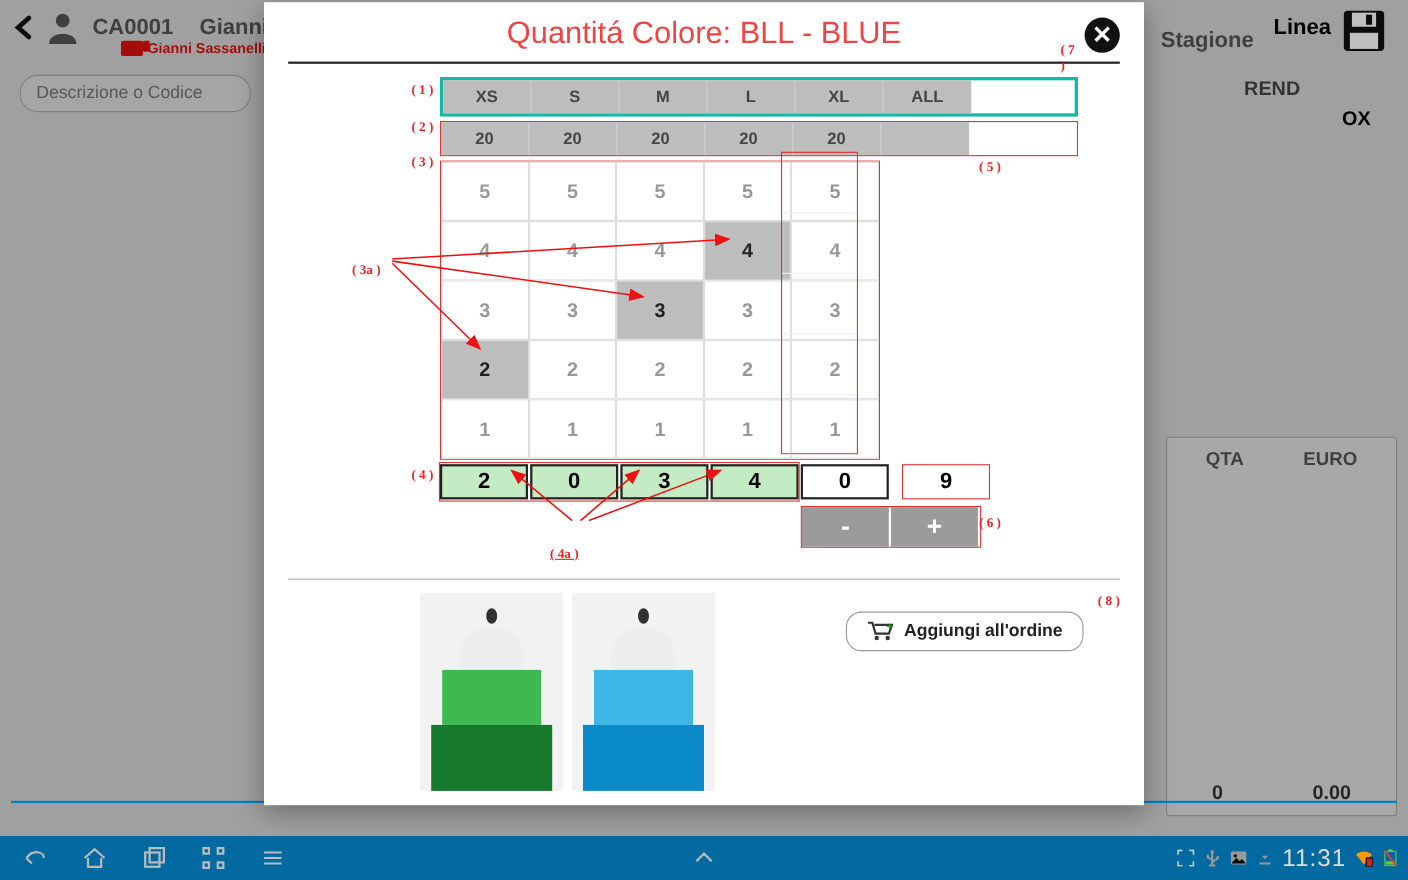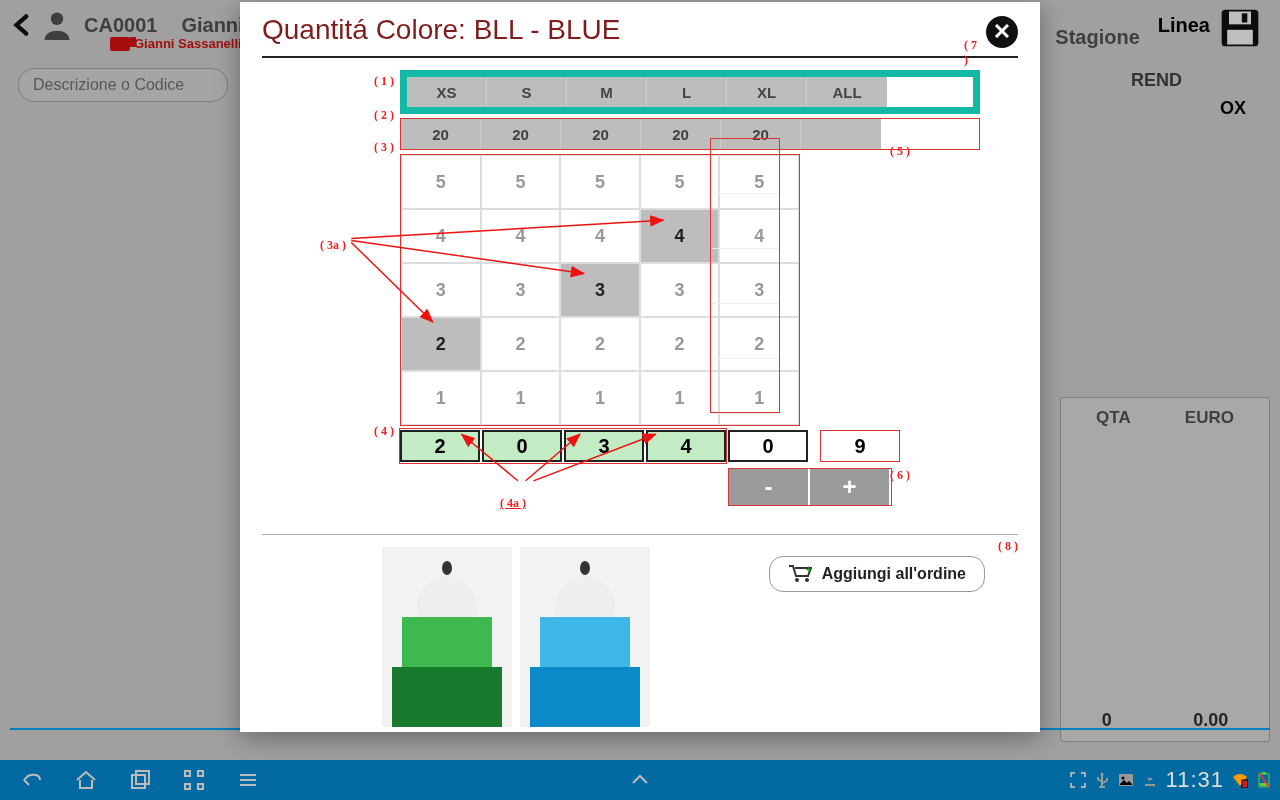--- a/index.html
+++ b/index.html
@@ -38,29 +38,29 @@
   .android-bar { position:absolute; left:0; right:0; bottom:0; height:40px; background:#0369a1; display:flex; align-items:center; color:#ddd; font-family: sans-serif; z-index:200;}
   .android-bar .nav { display:flex; gap:30px; padding-left:20px;}
   .nav-ico { width:24px; height:24px; stroke:#bbb; fill:none; stroke-width:2;}
   .android-bar .center-caret { position:absolute; left:50%; transform:translateX(-50%);}
   .android-bar .status { position:absolute; right:8px; display:flex; align-items:center; gap:8px; font-size:20px;}
   .status svg { width:16px; height:16px; }
   .clock { font-size:22px; letter-spacing:1px;}
 
   
   .modal { position:absolute; top:2px; left:240px; width: 800px; height: 730px; background:#fff; box-shadow: 0 6px 24px rgba(0,0,0,.35); z-index: 10; padding: 6px 22px 10px;}
-  .modal-title { text-align:left; font-size: 28px; color:#7f1d1d; padding: 6px 0 10px;}
+  .modal-title { text-align:center; font-size: 28px; color:#ef4444; padding: 6px 0 10px;}
   .modal-hr { border:0; border-top: 2px solid #222; margin-bottom: 8px;}
 
   .close-btn { position:absolute; top:14px; right:22px; width:32px; height:32px; border-radius:50%; background:#111; color:#fff; display:flex; align-items:center; justify-content:center; font-size:22px; font-weight:700; cursor:pointer;}
 
   .grid-wrap { position: relative; width: 680px; margin: 0 auto; }
 
   .row { display:flex; }
-  .hdr-row { border:7px solid #14b8a6;margin-top:12px; }
+  .hdr-row { border:3px solid #14b8a6;margin-top:12px; }
   .hdr-cell { width:80px; height:30px; background:#bdbdbd; display:flex; align-items:center; justify-content:center; font-weight:700; color:#444; font-size:15px; border-right: 1px solid #ccc;}
   .hdr-cell:last-child{border-right:none;}
   .gap1{height:4px;}
 
   .qty-row { border:1px solid #d33;}
 
   .main-outline{ border:1px solid #d33; margin-top:4px; width:400px; }
   .num-row { display:flex;}
   .num-cell { width:80px; height:54px; display:flex; align-items:center; justify-content:center; font-size:18px; color:#999; border:1px solid #ddd; background:#fff; font-weight:600;}
   .num-cell.dark { background:#bdbdbd; color:#222; font-weight:700;}

